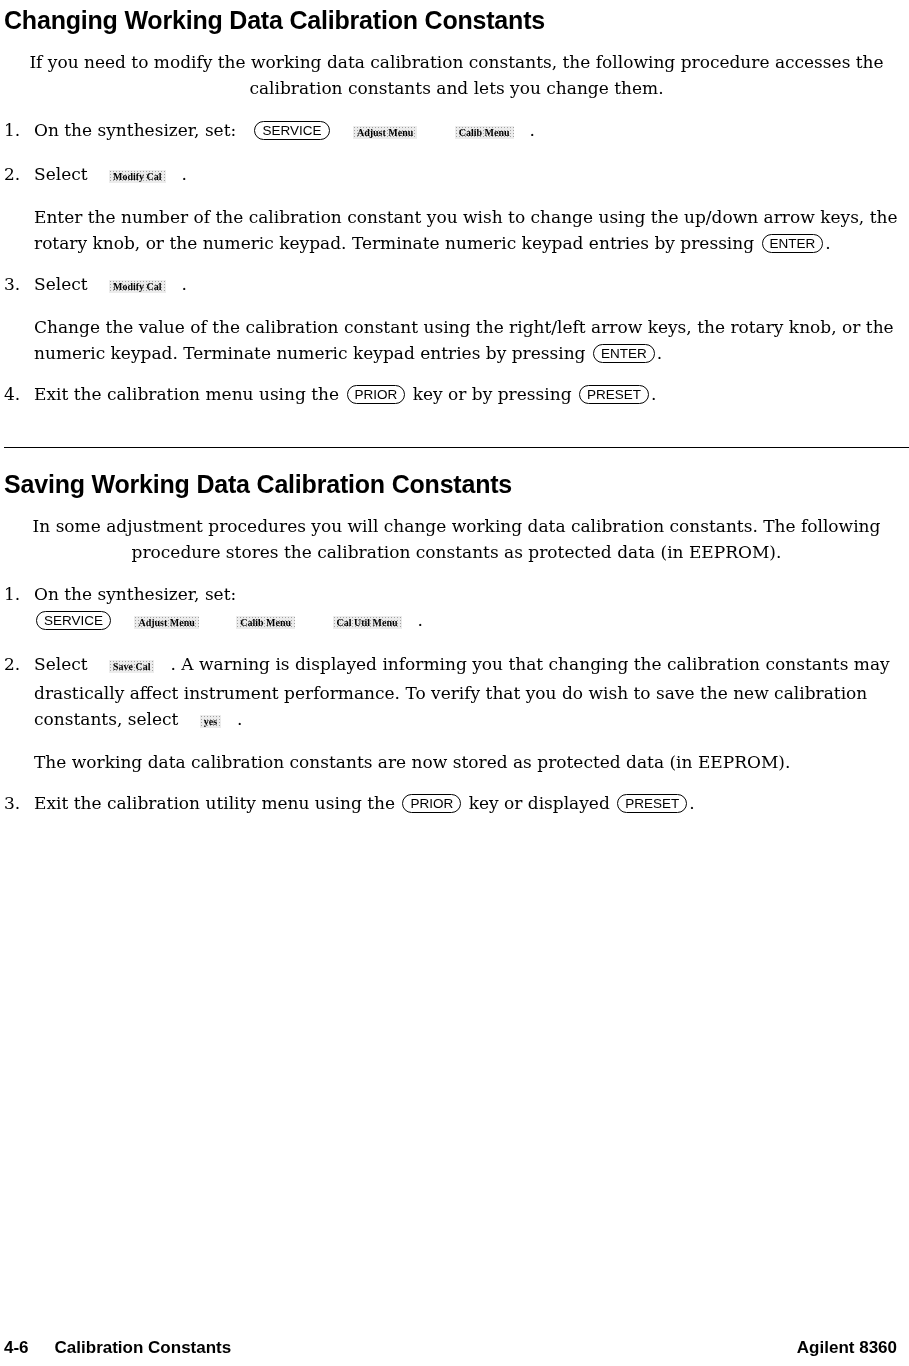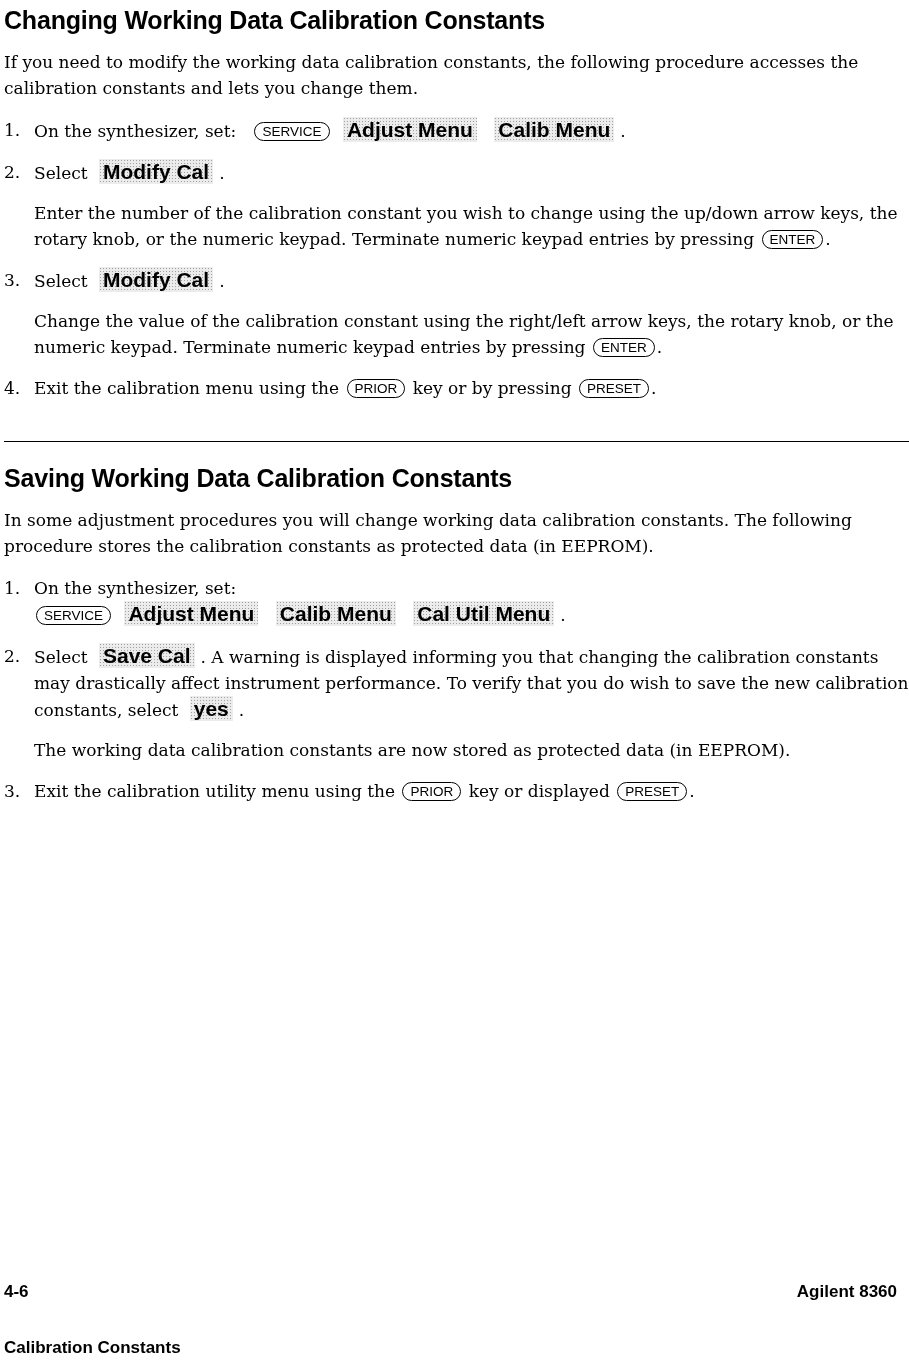--- a/index.html
+++ b/index.html
@@ -16,49 +16,49 @@
   .page { padding: 6px 0 0 4px; }
 
   h1.section-title {
     font-family: "Liberation Sans", sans-serif;
     font-weight: bold;
     font-size: 25px;
     letter-spacing: -0.2px;
     margin-bottom: 14px;
   }
 
-  p.body-text { line-height: 26px; margin-bottom: 16px; }
+  p.body-text { line-height: 26px; margin-bottom: 16px; text-align: center; }
 
   .step { display: flex; margin-bottom: 15px; }
   .step-num { width: 30px; flex: none; line-height: 26px; }
   .step-body { flex: 1; line-height: 26px; }
   .sub-para { margin-top: 14px; line-height: 26px; }
 
   .keycap {
     display: inline-block;
     font-family: "Liberation Sans", sans-serif;
     font-size: 13.5px;
     line-height: 17px;
     border: 1.5px solid #000;
     border-radius: 10px;
     padding: 0 7px;
     vertical-align: 1px;
     margin: 0 2px;
     white-space: nowrap;
   }
 
   .softkey {
-    font-family: Liberation Sans, sans-serif;
+    font-family: Liberation Serif, serif;
     font-weight: bold;
-    font-size: 21px;
+    font-size: 10px;
     background-color: #ececec;
     background-image: radial-gradient(#9f9f9f 0.7px, transparent 0.9px);
     background-size: 3px 3px;
     padding: 1px 4px;
-    margin: 0 6px;
+    margin: 0 16px;
     white-space: nowrap;
   }
 
   .section-rule {
     border: none;
     border-top: 1.5px solid #000;
     margin: 40px 0 22px 0;
   }
 
   .page-footer {
@@ -66,21 +66,21 @@
     left: 4px;
     right: 12px;
     bottom: 8px;
     display: flex;
     justify-content: space-between;
     align-items: baseline;
     font-family: "Liberation Sans", sans-serif;
     font-weight: bold;
     font-size: 17px;
   }
-  .footer-left { display: flex; gap: 36px; flex-direction: column; }
+  .footer-left { display: flex; gap: 26px; }
 </style>
 </head>
 <body>
 
 <div class="page">
 
   <h1 class="section-title">Changing Working Data Calibration Constants</h1>
 
   <p class="body-text">If you need to modify the working data calibration constants, the following procedure accesses the calibration constants and lets you change them.</p>
 

